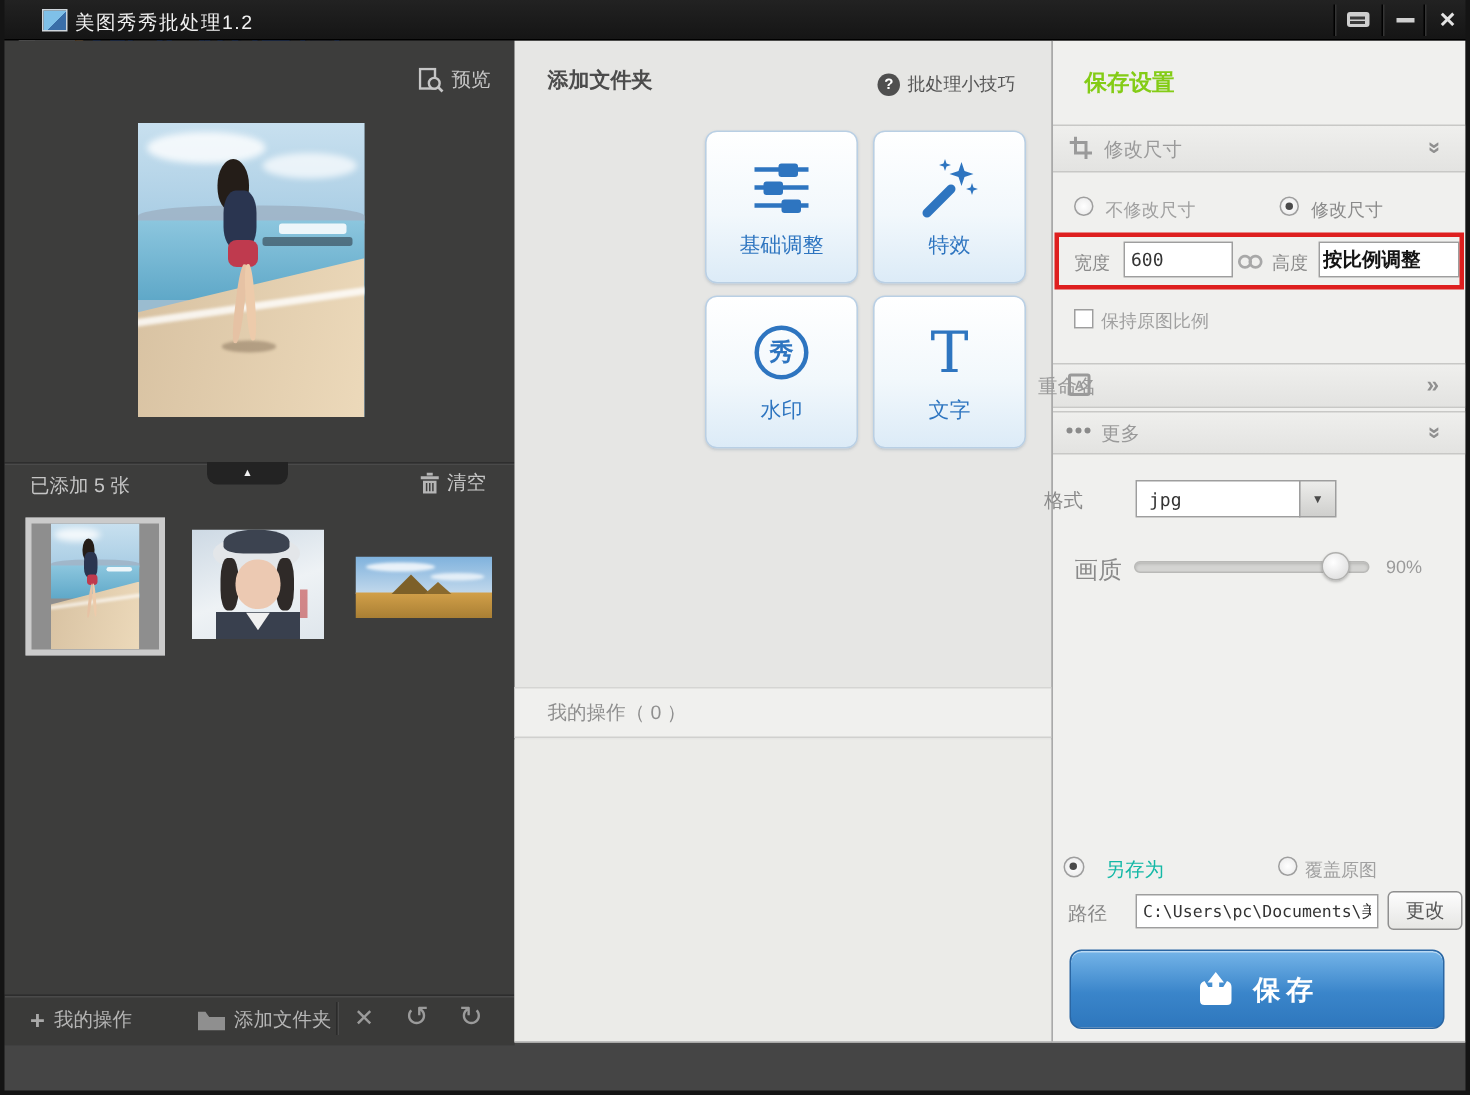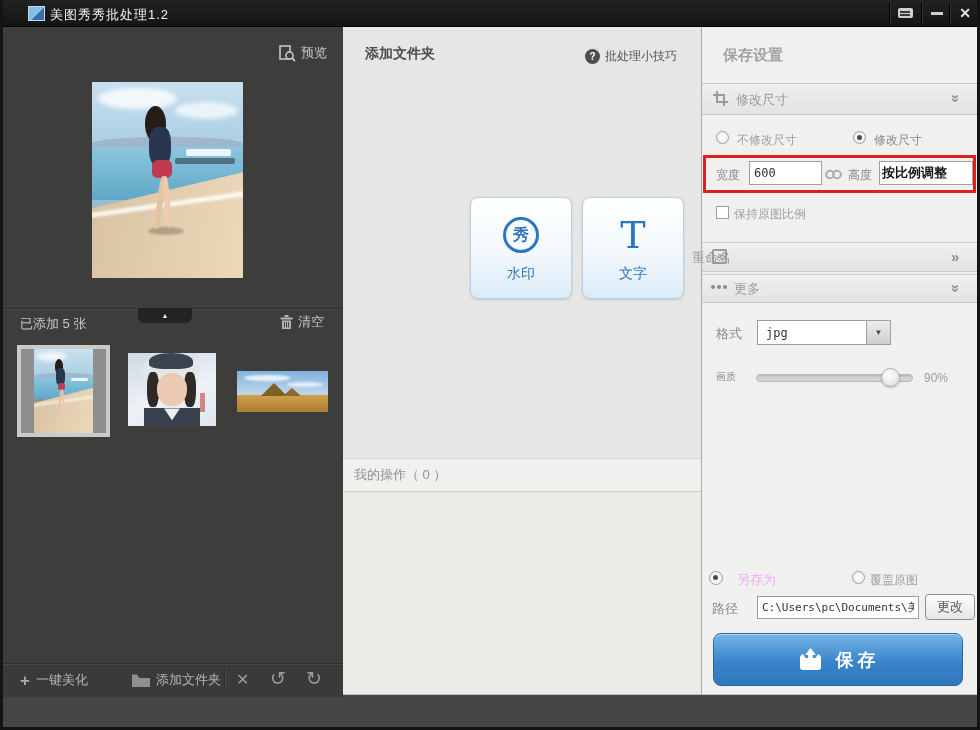--- a/index.html
+++ b/index.html
@@ -107,36 +107,36 @@
         background:linear-gradient(#ffffff,#f2f8fc 55%,#dcebf7);box-shadow:0 1px 2px rgba(120,140,160,.35);
         display:flex;flex-direction:column;align-items:center;justify-content:center;gap:8px;}
   .tile-label{font-size:14px;color:#2e75c0;}
   .tile-icon{height:44px;display:flex;align-items:center;justify-content:center;}
   .frame-glyph{width:36px;height:36px;border:3px dashed #2e75c0;}
   .circle-glyph{width:36px;height:36px;border:3px solid #2e75c0;border-radius:50%;display:flex;align-items:center;
                 justify-content:center;color:#2e75c0;font-size:16px;font-weight:bold;}
   .t-glyph{font-family:"DejaVu Serif",serif;font-size:38px;color:#2e75c0;line-height:1;}
   #ops-row{left:343px;top:458px;width:358px;height:34px;background:#f0f0ee;border-top:1px solid #d5d5d3;
            border-bottom:1px solid #d0d0ce;display:flex;align-items:center;}
-  #ops-label{margin-left:11px;font-size:13px;color:#8f8f8f;}
+  #ops-label{margin-left:22px;font-size:13px;color:#8f8f8f;}
   #center-lower{left:343px;top:493px;width:358px;height:201px;background:#ebebe8;}
   
   #right-panel{left:701px;top:27px;width:276px;height:668px;background:#f0f0ee;border-left:1px solid #a9a9a9;
                border-bottom:1px solid #bdbdbd;}
-  #right-title{left:723px;top:46px;font-size:15px;font-weight:bold;color:#a3a3a3;}
+  #right-title{left:723px;top:46px;font-size:15px;font-weight:bold;color:#84cc16;}
   .sec-bar{position:absolute;left:702px;width:275px;background:linear-gradient(#efefed,#e3e3e1);
            border-top:1px solid #c8c8c6;border-bottom:1px solid #c8c8c6;cursor:pointer;}
   .sec-label{position:absolute;font-size:13px;color:#9a9a9a;}
   .chev{position:absolute;color:#8f8f8f;font-size:15px;font-weight:bold;line-height:1;}
   .chev-down{transform:rotate(90deg);}
   .radio{position:absolute;width:13px;height:13px;border-radius:50%;border:1px solid #9e9e9e;cursor:pointer;
          background:radial-gradient(#ffffff,#e8e8e8);}
   .radio.sel:after{content:"";position:absolute;left:3px;top:3px;width:5px;height:5px;border-radius:50%;background:#4a4a4a;}
   .rlabel{position:absolute;font-size:12px;color:#a0a0a0;cursor:pointer;}
-  .rlabel.dark{color:#f0abfc;font-size:13px;}
+  .rlabel.dark{color:#14b8a6;font-size:13px;}
   #red-box{left:703px;top:155px;width:273px;height:38px;border:3px solid #de1f1f;z-index:5;}
   .fld-label{position:absolute;font-size:12px;color:#8a8a8a;}
   .txt-input{position:absolute;border:1px solid #9e9e9e;background:#fff;font-size:12px;color:#333;
              font-family:"DejaVu Sans Mono",monospace;padding:0 4px;outline:none;}
   #height-input{font-family:"Liberation Sans",sans-serif;font-weight:bold;color:#141414;font-size:13px;padding:0 2px;}
   #link-icon{left:825px;top:169px;}
   .checkbox{position:absolute;width:13px;height:13px;border:1px solid #9e9e9e;background:#fff;cursor:pointer;}
   #rename-icon{left:712px;top:249px;width:15px;height:15px;border:2px solid #9a9a9a;border-radius:2px;
                color:#9a9a9a;font-size:9px;font-weight:bold;display:flex;align-items:center;justify-content:center;}
   #more-dots{left:711px;top:285px;width:4px;height:4px;border-radius:50%;background:#8a8a8a;
@@ -272,21 +272,21 @@
       <div class="p-cloud1"></div>
       <div class="p-cloud2"></div>
     <div class="p-ground"></div>
       <div class="p-pyr1"></div>
       <div class="p-pyr2"></div>
   </div>
 
   <div id="lp-toolbar" class="abs"></div>
   <div class="tool-item" style="left:20px;top:671px">
     <span class="plus-glyph">+</span>
-    <span>一键美化</span>
+    <span>我的操作</span>
   </div>
   <div class="tool-item" style="left:132px;top:671px">
     <svg width="18" height="13" viewBox="0 0 18 13">
       <path d="M0 2 h6 l1.5 2 H18 v9 H0 z" fill="#8f8f8f"></path>
       <path d="M0 0.5 h5 l1 1.5 H0 z" fill="#8f8f8f"></path>
     </svg>
     <span>添加文件夹</span>
   </div>
   <div id="tb-sep2" class="abs"></div>
   <div class="tool-glyph abs" style="left:236px;top:672px;font-size:16px">
@@ -299,20 +299,44 @@
     <span>↻</span>
   </div>
 
   <div id="center-panel" class="abs"></div>
   <div id="center-title" class="abs">添加文件夹</div>
   <div id="tips-link" class="abs">
     <div id="tips-q">?</div>
     <span id="tips-text">批处理小技巧</span>
   </div>
 
+  <div class="tile" style="left:470px;top:87px">
+    <div class="tile-icon">
+      <svg width="44" height="40" viewBox="0 0 44 40">
+        <line x1="4" y1="8" x2="40" y2="8" stroke="#2e75c0" stroke-width="3"></line>
+        <line x1="4" y1="20" x2="40" y2="20" stroke="#2e75c0" stroke-width="3"></line>
+        <line x1="4" y1="32" x2="40" y2="32" stroke="#2e75c0" stroke-width="3"></line>
+        <rect x="20" y="4" width="13" height="9" rx="2" fill="#2e75c0"></rect>
+        <rect x="10" y="16" width="13" height="9" rx="2" fill="#2e75c0"></rect>
+        <rect x="22" y="28" width="13" height="9" rx="2" fill="#2e75c0"></rect>
+      </svg>
+    </div>
+    <div class="tile-label">基础调整</div>
+  </div>
+  <div class="tile" style="left:582px;top:87px">
+    <div class="tile-icon">
+      <svg width="42" height="42" viewBox="0 0 42 42">
+        <line x1="6" y1="38" x2="22" y2="22" stroke="#2e75c0" stroke-width="6" stroke-linecap="round"></line>
+        <polygon points="29,4 31,10 37,12 31,14 29,20 27,14 21,12 27,10" fill="#2e75c0"></polygon>
+        <polygon points="36,18 37,21 40,22 37,23 36,26 35,23 32,22 35,21" fill="#2e75c0"></polygon>
+        <polygon points="18,2 19,5 22,6 19,7 18,10 17,7 14,6 17,5" fill="#2e75c0"></polygon>
+      </svg>
+    </div>
+    <div class="tile-label">特效</div>
+  </div>
 
   <div class="tile" style="left:470px;top:197px">
     <div class="tile-icon">
       <div class="circle-glyph">
           <span>秀</span>
         </div>
     </div>
     <div class="tile-label">水印</div>
   </div>
   <div class="tile" style="left:582px;top:197px">
@@ -361,28 +385,28 @@
     <span>A</span>
   </div>
   <span class="sec-label" style="left:692px;top:249px">重命名</span>
   <span class="chev" style="left:951px;top:249px">»</span>
 
   <div class="sec-bar" style="top:274px;height:29px"></div>
   <div id="more-dots" class="abs"></div>
   <span class="sec-label" style="left:734px;top:280px">更多</span>
   <span class="chev chev-down" style="left:952px;top:281px">»</span>
 
-  <span class="fld-label" style="left:716px;top:325px;font-size:13px">格式</span>
+  <span class="fld-label" style="left:696px;top:325px;font-size:13px">格式</span>
   <div id="format-box" class="abs">
     <span id="format-value">jpg</span>
   </div>
   <div id="format-arrow-btn" class="abs">
     <span>▼</span>
   </div>
-  <span class="fld-label" style="left:716px;top:370px;font-size:10px">画质</span>
+  <span class="fld-label" style="left:716px;top:370px;font-size:16px">画质</span>
   <div id="quality-track" class="abs"></div>
   <div id="quality-thumb" class="abs"></div>
   <span id="quality-value" class="abs">90%</span>
 
   <div class="radio sel" style="left:709px;top:571px;width:14px;height:14px"></div>
   <span class="rlabel dark" style="left:737px;top:571px">另存为</span>
   <div class="radio" style="left:852px;top:571px"></div>
   <span class="rlabel" style="left:870px;top:572px">覆盖原图</span>
 
   <span class="fld-label" style="left:712px;top:600px;font-size:13px">路径</span>

